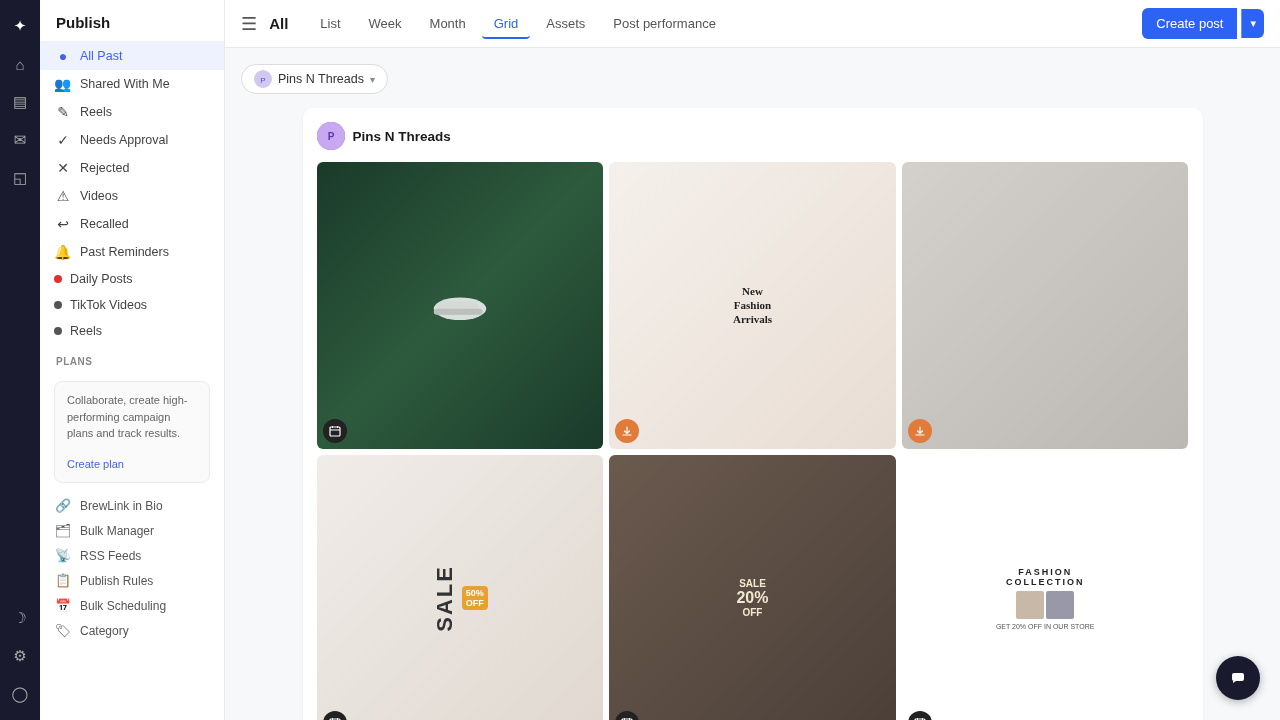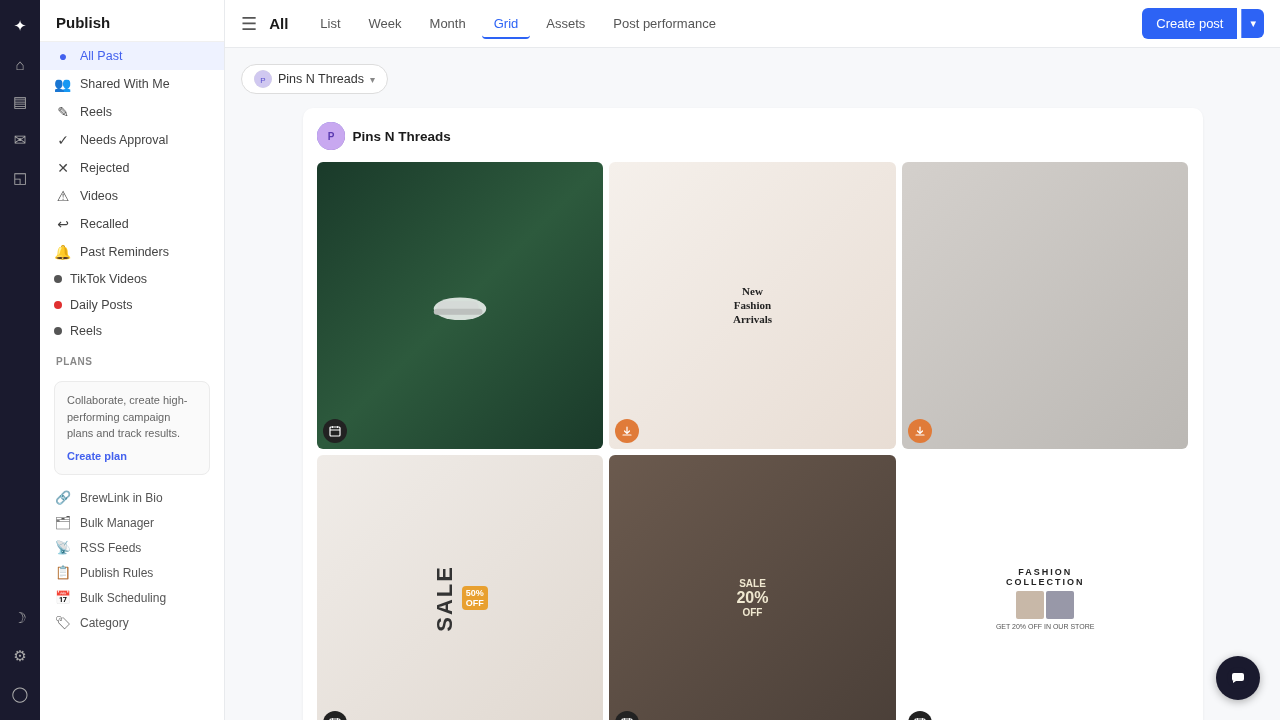--- a/index.html
+++ b/index.html
@@ -74,23 +74,23 @@
       border: 1px solid #ebebeb;
       border-radius: 8px;
       padding: 10px 12px;
       font-size: 11px;
       color: #666;
       line-height: 1.5;
     }
     .plans-box .create-plan-link {
       color: #4361ee;
       cursor: pointer;
-      font-weight: 700;
+      font-weight: 400;
       display: block;
-      margin-top: 6px;
+      margin-top: 14px;
       text-decoration: none;
     }
 
     .sidebar-small-item {
       display: flex;
       align-items: center;
       gap: 8px;
       padding: 5px 14px;
       cursor: pointer;
       color: #555;
@@ -339,26 +339,26 @@
     <span class="si-icon">↩</span>
     <span>Recalled</span>
   </div>
   <div class="sidebar-item">
     <span class="si-icon">🔔</span>
     <span>Past Reminders</span>
   </div>
 
 
   <div class="sidebar-item">
+    <span class="si-dot" style="background:#e03030"></span>
+    <span>Daily Posts</span>
+  </div>
+  <div class="sidebar-item">
     <span class="si-dot" style="background:#555"></span>
     <span>TikTok Videos</span>
-  </div>
-  <div class="sidebar-item">
-    <span class="si-dot" style="background:#e03030"></span>
-    <span>Daily Posts</span>
   </div>
   <div class="sidebar-item">
     <span class="si-dot" style="background:#555"></span>
     <span>Reels</span>
   </div>
 
   <div class="sidebar-section-label">PLANS</div>
   <div class="plans-box">
     <span>Collaborate, create high-performing campaign plans and track results.</span>
     <a class="create-plan-link">Create plan</a>

